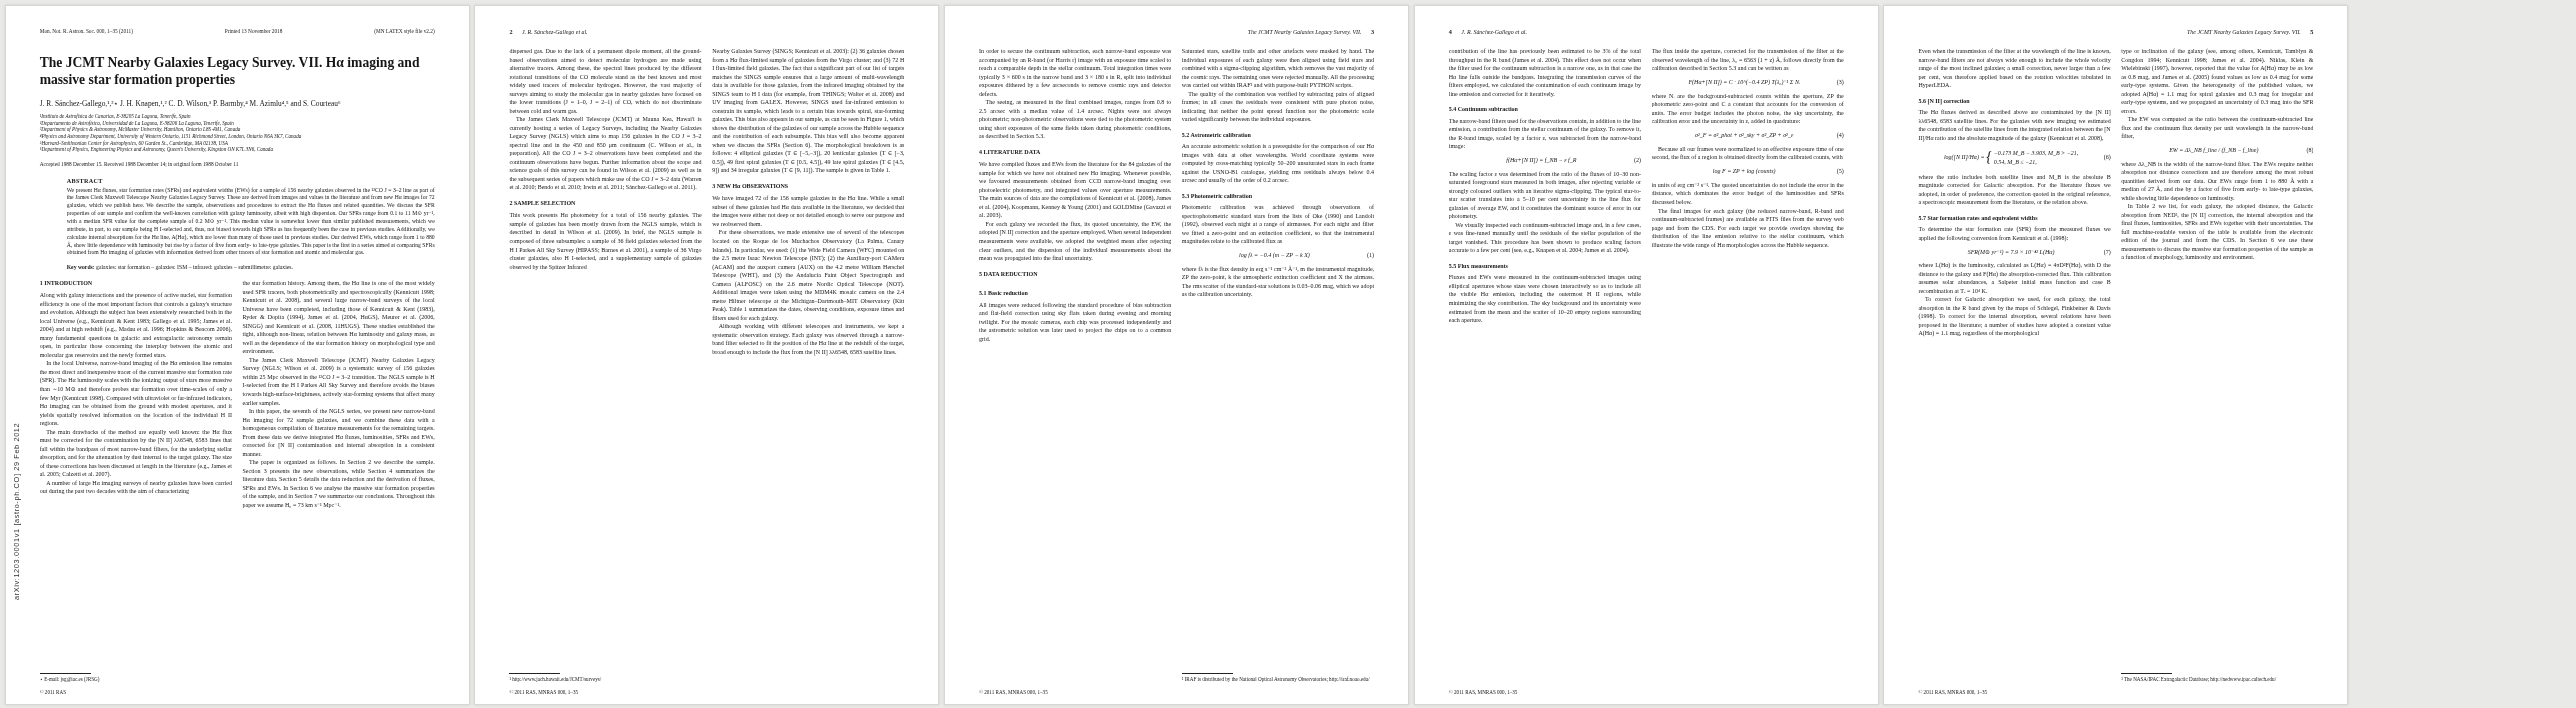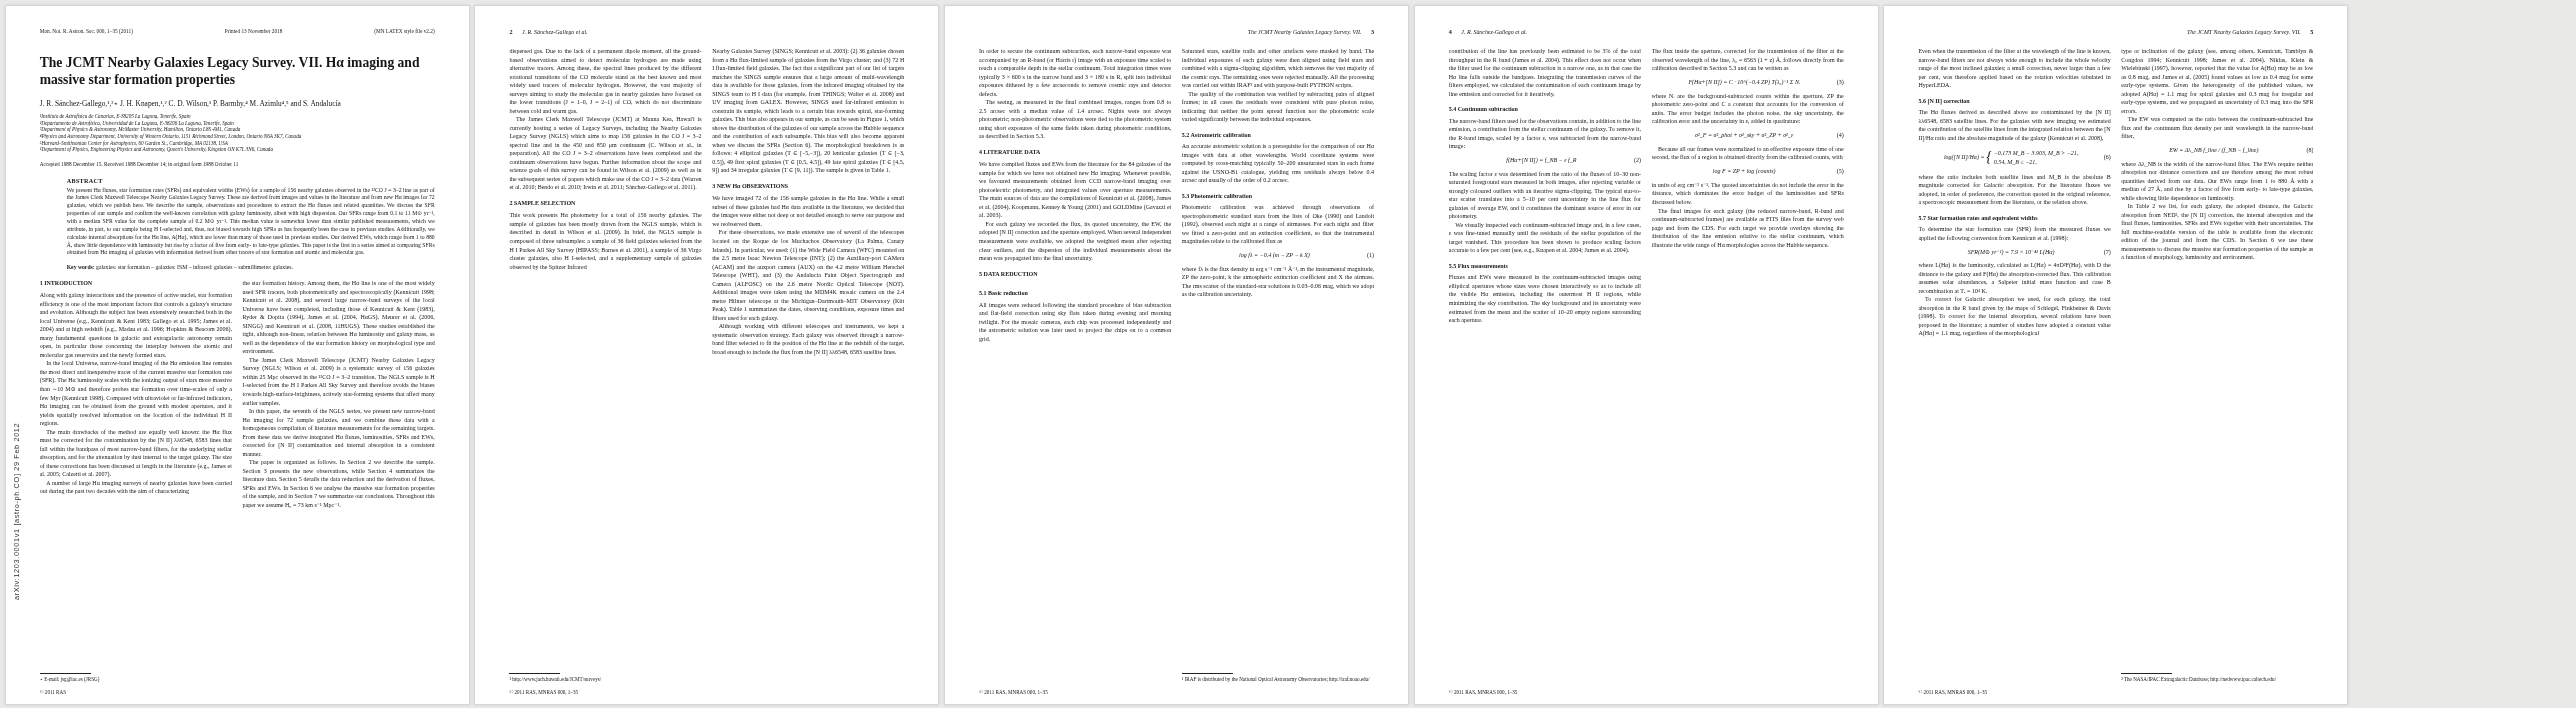--- a/index.html
+++ b/index.html
@@ -59,21 +59,21 @@
 <div class="canvas">
 
   <div class="page">
     <div class="arxiv-stamp">arXiv:1203.0001v1  [astro-ph.CO]  29 Feb 2012</div>
     <div class="p1-header">
       <span>Mon. Not. R. Astron. Soc. 000, 1–35 (2011)</span>
       <span>Printed 13 November 2018</span>
       <span>(MN LATEX style file v2.2)</span>
     </div>
     <div class="title">The JCMT Nearby Galaxies Legacy Survey. VII. Hα imaging and massive star formation properties</div>
-    <div class="authors">J. R. Sánchez-Gallego,¹,²⋆ J. H. Knapen,¹,² C. D. Wilson,³ P. Barmby,⁴ M. Azimlu⁴,⁵ and S. Andalucía</div>
+    <div class="authors">J. R. Sánchez-Gallego,¹,²⋆ J. H. Knapen,¹,² C. D. Wilson,³ P. Barmby,⁴ M. Azimlu⁴,⁵ and S. Courteau⁶</div>
     <div class="affils">
         <div>¹Instituto de Astrofísica de Canarias, E-38205 La Laguna, Tenerife, Spain</div>
         <div>²Departamento de Astrofísica, Universidad de La Laguna, E-38206 La Laguna, Tenerife, Spain</div>
         <div>³Department of Physics &amp; Astronomy, McMaster University, Hamilton, Ontario L8S 4M1, Canada</div>
         <div>⁴Physics and Astronomy Department, University of Western Ontario, 1151 Richmond Street, London, Ontario N6A 3K7, Canada</div>
         <div>⁵Harvard–Smithsonian Center for Astrophysics, 60 Garden St., Cambridge, MA 02138, USA</div>
         <div>⁶Department of Physics, Engineering Physics and Astronomy, Queen's University, Kingston ON K7L 3N6, Canada</div>
       </div>
     <div class="dates">Accepted 1988 December 15. Received 1988 December 14; in original form 1988 October 11</div>
     <div class="abs-label">ABSTRACT</div>

